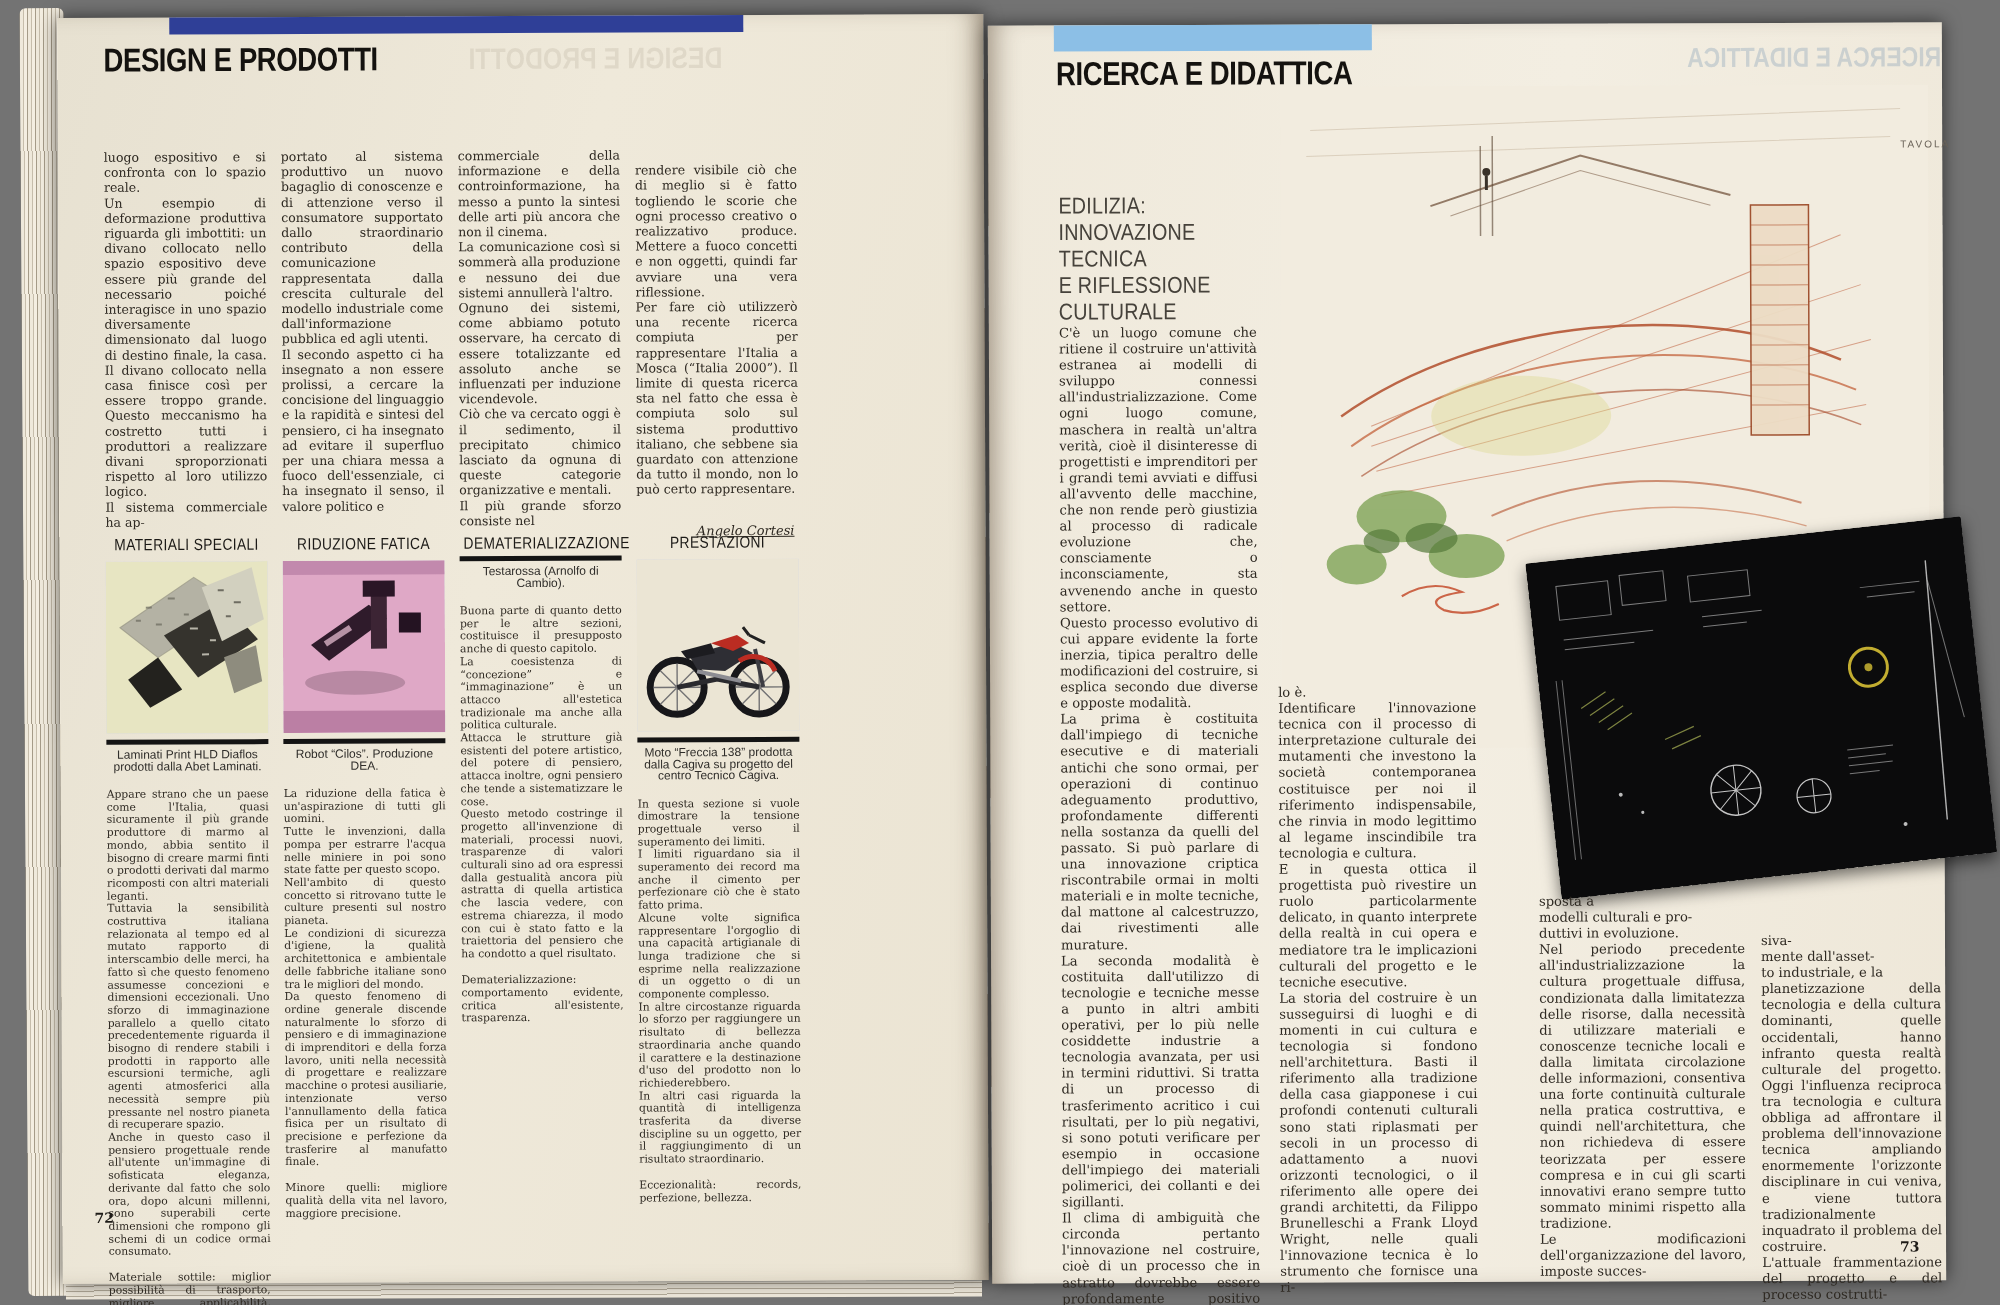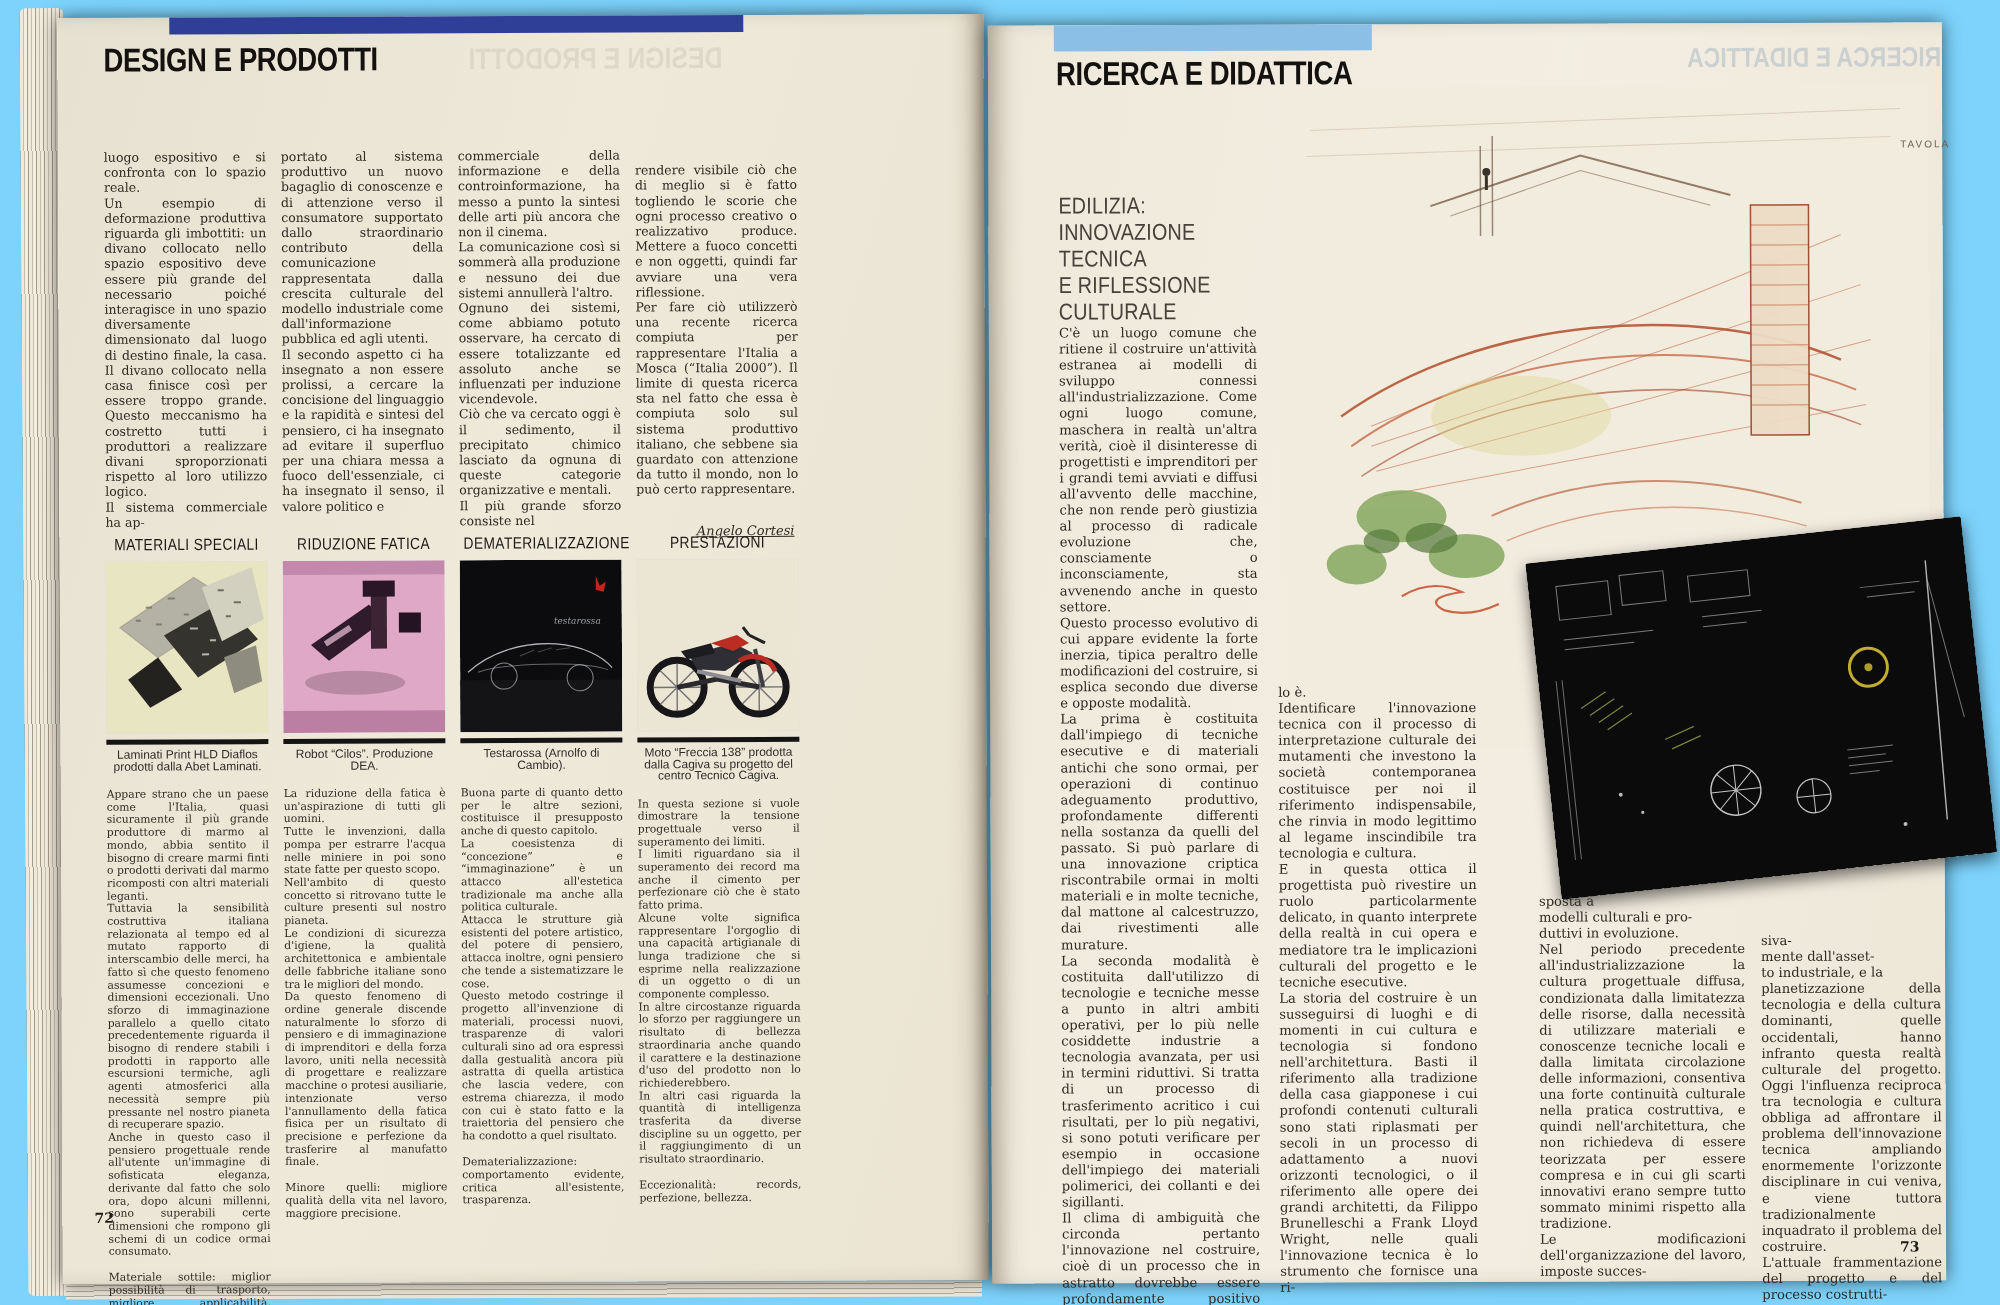--- a/index.html
+++ b/index.html
@@ -1,16 +1,16 @@
 <!DOCTYPE html>
 <html><head>
 <meta charset="utf-8">
 <style>
   html,body{margin:0;padding:0;background:#14100c;}
-  .stage{position:relative;width:2000px;height:1305px;background:#7dd3fc;overflow:hidden;
+  .stage{position:relative;width:2000px;height:1305px;background:#737373;overflow:hidden;
          font-family:"DejaVu Serif",serif;color:#2e2922;}
   .abs{position:absolute;}
 
   
   .page-stack{left:24px;top:8px;width:44px;height:1288px;border-radius:6px;
     background:repeating-linear-gradient(90deg,#efe9db 0 3px,#cdc5b4 3px 4px,#f4eee1 4px 7px,#9b English8c 7px 8px);
     background:repeating-linear-gradient(90deg,#efe9db 0 3px,#c6bdab 3px 4px,#f4eee1 4px 7px,#a59b88 7px 8px);
     transform:rotate(-0.4deg);}
   .page-stack-bottom{left:66px;top:1282px;width:916px;height:16px;
     background:repeating-linear-gradient(180deg,#efe9db 0 2px,#b5ac9b 2px 3px,#f1ebde 3px 5px);
@@ -162,33 +162,20 @@
       <div class="sec-body">La riduzione della fatica è un'aspirazione di tutti gli uomini.
 Tutte le invenzioni, dalla pompa per estrarre l'acqua nelle miniere in poi sono state fatte per questo scopo.
 Nell'ambito di questo concetto si ritrovano tutte le culture presenti sul nostro pianeta.
 Le condizioni di sicurezza d'igiene, la qualità architettonica e ambientale delle fabbriche italiane sono tra le migliori del mondo.
 Da questo fenomeno di ordine generale discende naturalmente lo sforzo di pensiero e di immaginazione di imprenditori e della forza lavoro, uniti nella necessità di progettare e realizzare macchine o protesi ausiliarie, intenzionate verso l'annullamento della fatica fisica per un risultato di precisione e perfezione da trasferire al manufatto finale.</div>
       <div class="sec-summary">Minore quelli: migliore qualità della vita nel lavoro, maggiore precisione.</div>
     </div>
 
     <div class="section s3">
       <div class="sec-title">DEMATERIALIZZAZIONE</div>
-      <div class="sec-image">
-        <svg width="162" height="172" viewBox="0 0 162 172">
-          <rect width="162" height="172" fill="#0c0c0e"></rect>
-          <rect y="120" width="162" height="52" fill="#141417"></rect>
-          <path d="M8,112 C30,92 62,82 96,84 C122,86 142,96 152,108" stroke="#d2d5da" stroke-width="1.2" fill="none" opacity=".85"></path>
-          <path d="M18,112 C40,104 120,100 148,110" stroke="#9fa3aa" stroke-width="1" fill="none" opacity=".6"></path>
-          <circle cx="44" cy="116" r="13" stroke="#b8bcc2" fill="none" opacity=".7"></circle>
-          <circle cx="120" cy="118" r="13" stroke="#b8bcc2" fill="none" opacity=".7"></circle>
-          <path d="M60,96 l14,-6 M78,92 l14,-4 M96,90 l14,-2" stroke="#7e828a" opacity=".5" fill="none"></path>
-          <path d="M136,16 l4,10 l6,-4 l-2,10 l-8,-2 z" fill="#c1251c"></path>
-          <text x="94" y="64" font-size="9" fill="#9aa0a8" font-style="italic">testarossa</text>
-        </svg>
-      </div>
       <div class="black-bar"></div>
       <div class="sec-caption">Testarossa (Arnolfo di Cambio).</div>
       <div class="sec-body">Buona parte di quanto detto per le altre sezioni, costituisce il presupposto anche di questo capitolo.
 La coesistenza di “concezione” e “immaginazione” è un attacco all'estetica tradizionale ma anche alla politica culturale.
 Attacca le strutture già esistenti del potere artistico, del potere di pensiero, attacca inoltre, ogni pensiero che tende a sistematizzare le cose.
 Questo metodo costringe il progetto all'invenzione di materiali, processi nuovi, trasparenze di valori culturali sino ad ora espressi dalla gestualità ancora più astratta di quella artistica che lascia vedere, con estrema chiarezza, il modo con cui è stato fatto e la traiettoria del pensiero che ha condotto a quel risultato.</div>
       <div class="sec-summary">Dematerializzazione: comportamento evidente, critica all'esistente, trasparenza.</div>
     </div>
 
     <div class="section s4">

